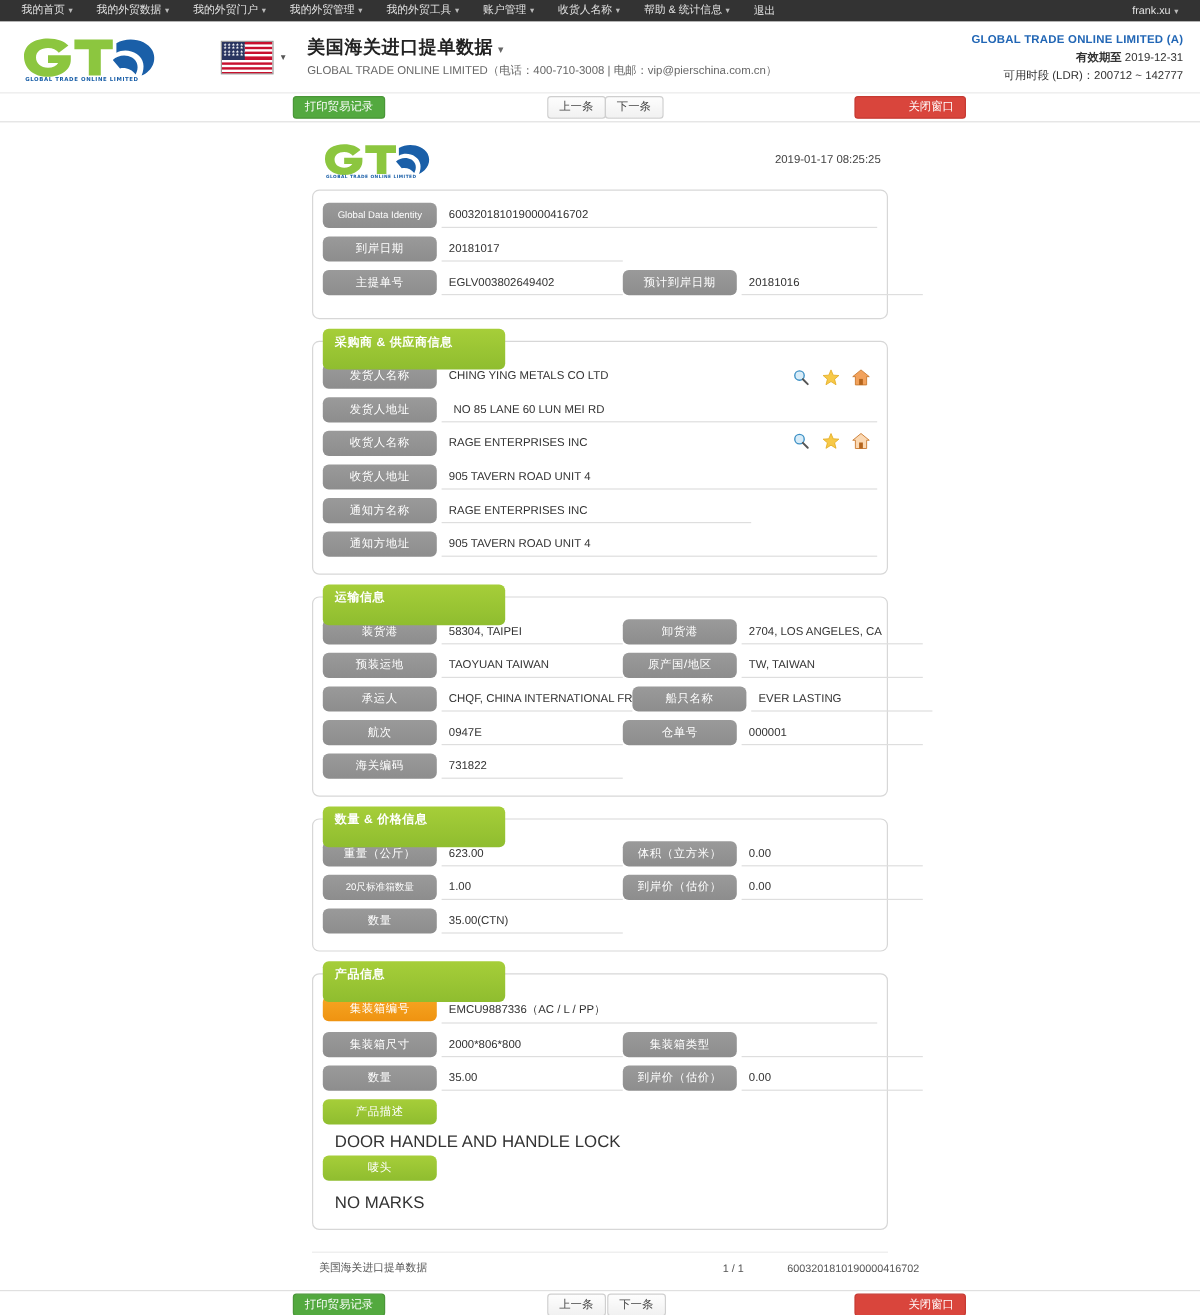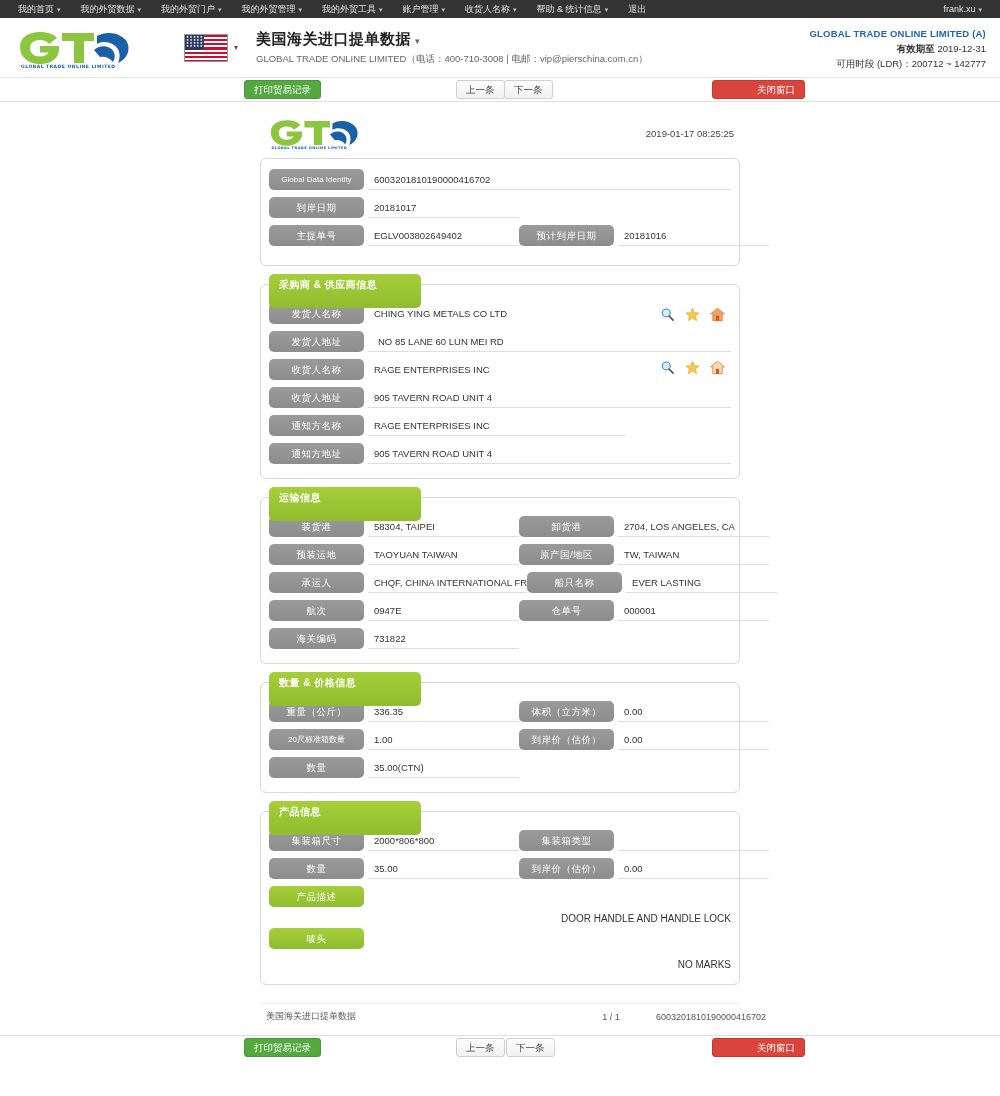--- a/index.html
+++ b/index.html
@@ -173,23 +173,22 @@
   .val.noline { border-bottom: none; }
   .val.indent { padding-left: 10px; }
   .icon-group {
     position: absolute;
     right: 14px;
     display: flex; gap: 10px; align-items: center;
   }
   .icon { width: 15px; height: 15px; display: inline-block; cursor: pointer; }
 
   .freetext {
-    font-size: 10px; color: #333;
+    font-size: 14px; color: #333;
     padding: 6px 0 4px 10px;
-    text-align: right;
   }
 
   .doc-footer {
     display: flex; align-items: center;
     font-size: 9px; color: #555;
     padding: 6px 6px 8px 6px;
     border-top: 1px solid #ececec;
     margin-top: 2px;
   }
   .doc-footer .f-left { flex: 0 0 300px; }
@@ -421,21 +420,21 @@
       <div class="col"></div>
     </div>
   </div>
 
   <div class="panel titled">
     <div class="panel-title">数量 &amp; 价格信息</div>
 
     <div class="row">
       <div class="col">
           <span class="pill">重量（公斤）</span>
-          <span class="val">336.35</span>
+          <span class="val">623.00</span>
         </div>
       <div class="col">
           <span class="pill">体积（立方米）</span>
           <span class="val">0.00</span>
         </div>
     </div>
     <div class="row">
       <div class="col">
           <span class="pill pill-small">20尺标准箱数量</span>
           <span class="val">1.00</span>
@@ -450,20 +449,26 @@
           <span class="pill">数量</span>
           <span class="val">35.00(CTN)</span>
         </div>
       <div class="col"></div>
     </div>
   </div>
 
   <div class="panel titled">
     <div class="panel-title">产品信息</div>
 
+    <div class="row">
+      <div class="col wide">
+        <span class="pill pill-orange">集装箱编号</span>
+        <span class="val">EMCU9887336（AC / L / PP）</span>
+      </div>
+    </div>
     <div class="row">
       <div class="col">
           <span class="pill">集装箱尺寸</span>
           <span class="val">2000*806*800</span>
         </div>
       <div class="col">
           <span class="pill">集装箱类型</span>
           <span class="val"></span>
         </div>
     </div>

